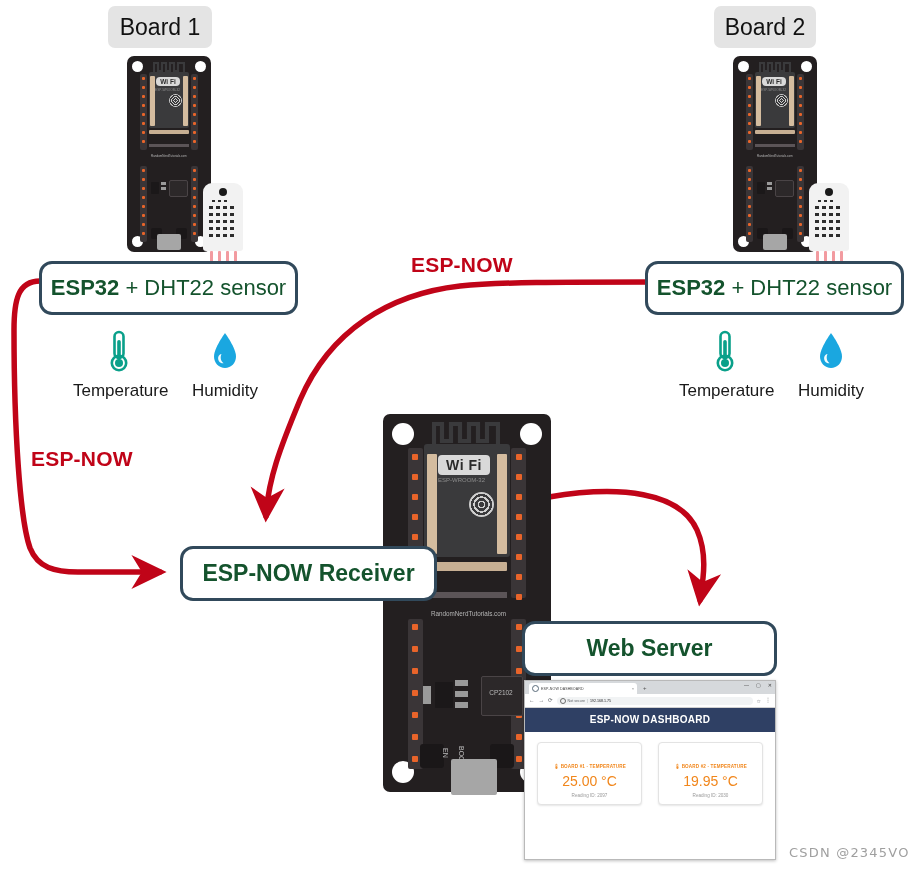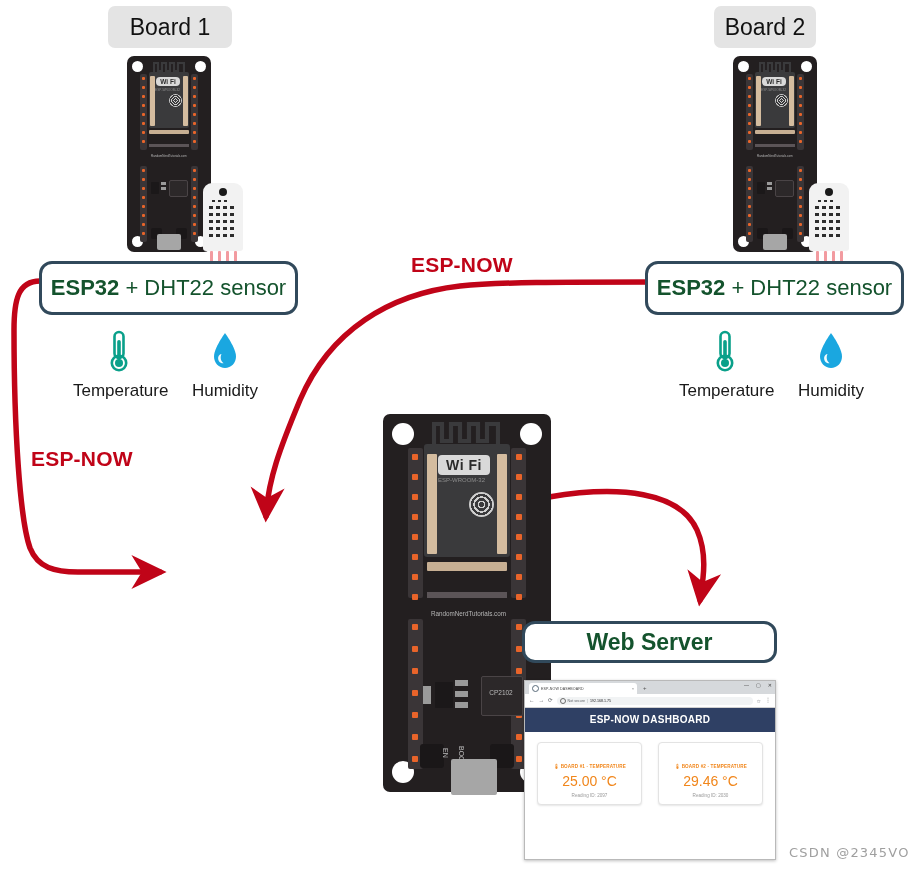--- a/index.html
+++ b/index.html
@@ -151,21 +151,21 @@
       </marker>
     </defs>
 
     <path d="M40,281 C18,281 14,300 14,330 C14,430 20,520 30,548 C38,568 55,572 78,572 L160,572" fill="none" stroke="#c00418" stroke-width="5.5" stroke-linecap="round" marker-end="url(#ah)"></path>
 
     <path d="M650,282 C560,282 500,282 460,286 C390,294 330,330 300,400 C280,448 268,480 266,516" fill="none" stroke="#c00418" stroke-width="5.5" stroke-linecap="round" marker-end="url(#ah)"></path>
 
     <path d="M549,497 C620,485 680,492 697,530 C708,555 703,580 700,600" fill="none" stroke="#c00418" stroke-width="5.5" stroke-linecap="round" marker-end="url(#ah)"></path>
   </svg>
 
-  <div class="abs board-chip" style="left:108px;top:6px;width:124px;">Board 1</div>
+  <div class="abs board-chip" style="left:108px;top:6px;width:104px;">Board 1</div>
 
   <div class="esp" style="left:127px;top:56px;width:84px;height:196px;">
     <div class="pcb"></div>
     <div class="hole" style="left:5px;top:5px;width:11px;height:11px;"></div>
     <div class="hole" style="right:5px;top:5px;width:11px;height:11px;"></div>
     <div class="hole" style="left:5px;bottom:5px;width:11px;height:11px;"></div>
     <div class="hole" style="right:5px;bottom:5px;width:11px;height:11px;"></div>
 
     <svg class="ant" style="left:26px;top:4px;width:32px;height:14px;" viewBox="0 0 32 14">
       <path d="M1,13 L1,3 L5,3 L5,11 L9,11 L9,3 L13,3 L13,11 L17,11 L17,3 L21,3 L21,11 L25,11 L25,3 L31,3 L31,13" fill="none" stroke="#3a3a3c" stroke-width="2.2"></path>
@@ -470,22 +470,25 @@
     <div class="silver" style="left:72px;top:277px;width:13px;height:6px;"></div>
     <div class="silver" style="left:72px;top:288px;width:13px;height:6px;"></div>
 
     <div class="btncap" style="left:37px;top:330px;width:24px;height:24px;border-radius:3px;"></div>
     <div class="btncap" style="right:37px;top:330px;width:24px;height:24px;border-radius:3px;"></div>
     <div class="sidetext" style="left:66px;top:334px;font-size:7px;transform:rotate(90deg);">EN</div>
     <div class="sidetext" style="right:66px;top:332px;font-size:7px;transform:rotate(90deg);">BOOT</div>
     <div class="usb" style="left:68px;top:345px;width:46px;height:36px;"></div>
   </div>
 
-
-  <div class="abs labelbox big" style="left:522px;top:621px;width:255px;height:42px;">
+  <div class="abs labelbox big" style="left:180px;top:546px;width:257px;height:55px;">
+    <span class="t">ESP-NOW Receiver</span>
+  </div>
+
+  <div class="abs labelbox big" style="left:522px;top:621px;width:255px;height:55px;">
     <span class="t">Web Server</span>
   </div>
 
   <div class="browser" style="left:524px;top:680px;width:252px;height:180px;">
 
     <div class="br-tabbar">
       <div class="br-tab">
         <span class="favicon"></span>
         <span class="ttl">ESP-NOW DASHBOARD</span>
         <span class="x">×</span>
@@ -522,21 +525,21 @@
           </div>
           <div class="c-val">25.00 °C</div>
           <div class="c-sub">Reading ID: 2097</div>
         </div>
 
 
         <div class="card temp">
           <div class="c-title">
             <span class="ic">🌡</span><span>BOARD #2 - TEMPERATURE</span>
           </div>
-          <div class="c-val">29.46 °C</div>
+          <div class="c-val">19.95 °C</div>
           <div class="c-sub">Reading ID: 2030</div>
         </div>
 
 
       </div>
     </div>
   </div>
 
   <div class="watermark" style="left:789px;top:845px;">CSDN @2345VOR</div>
 

